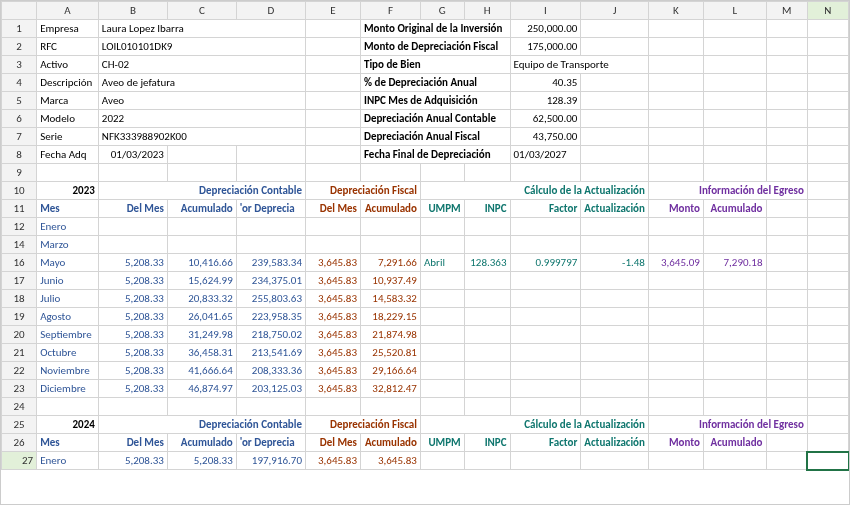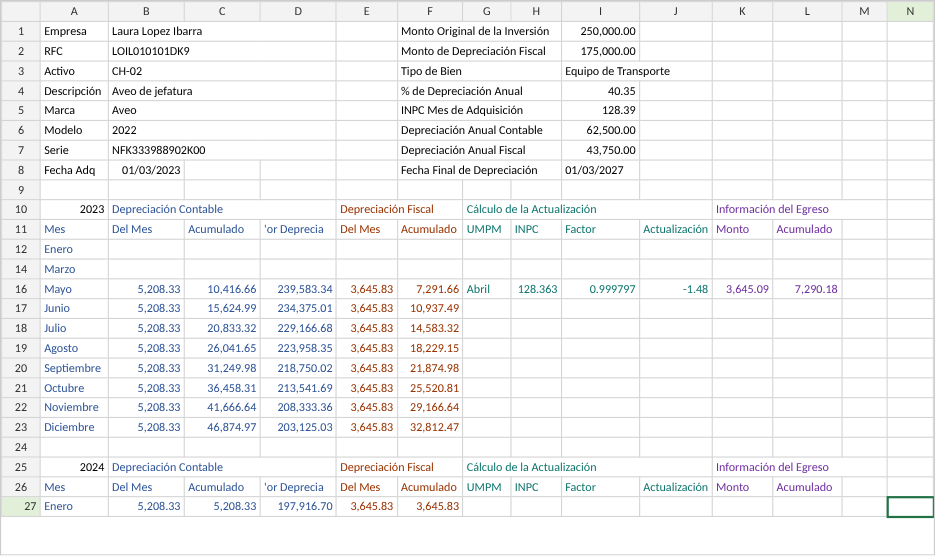--- a/index.html
+++ b/index.html
@@ -45,22 +45,22 @@
     width: 22px;
     min-width: 22px;
   }
   .corner {
     background: #f3f3f3;
     width: 22px;
   }
   .selcol { background: #e2f0d9 !important; }
   .selrow { background: #e2f0d9 !important; padding-left: 20px; }
   td.num { text-align: right; }
-  td.c  { text-align: left; }
-  td.bold { font-weight: normal; }
+  td.c  { text-align: right; }
+  td.bold { font-weight: bold; }
   .blue   { color: #2f5597; }
   .darkred{ color: #993300; }
   .teal   { color: #0f766e; }
   .purple { color: #7030a0; margin-top: 44px; }
   .active-cell {
     outline: 2px solid #217346;
     outline-offset: -1px;
     background: #fff;
   }
 </style>
@@ -320,21 +320,21 @@
           <td class="num purple"></td>
           <td class="num purple"></td>
           <td></td>
           <td></td>
         </tr>
         <tr>
           <td class="rowhdr">18</td>
           <td class="blue">Julio</td>
           <td class="num blue">5,208.33</td>
           <td class="num blue">20,833.32</td>
-          <td class="num blue">229,166.68</td>
+          <td class="num blue">255,803.63</td>
           <td class="num darkred">3,645.83</td>
           <td class="num darkred">14,583.32</td>
           <td class="teal"></td>
           <td class="num teal"></td>
           <td class="num teal"></td>
           <td class="num teal"></td>
           <td class="num purple"></td>
           <td class="num purple"></td>
           <td></td>
           <td></td>

